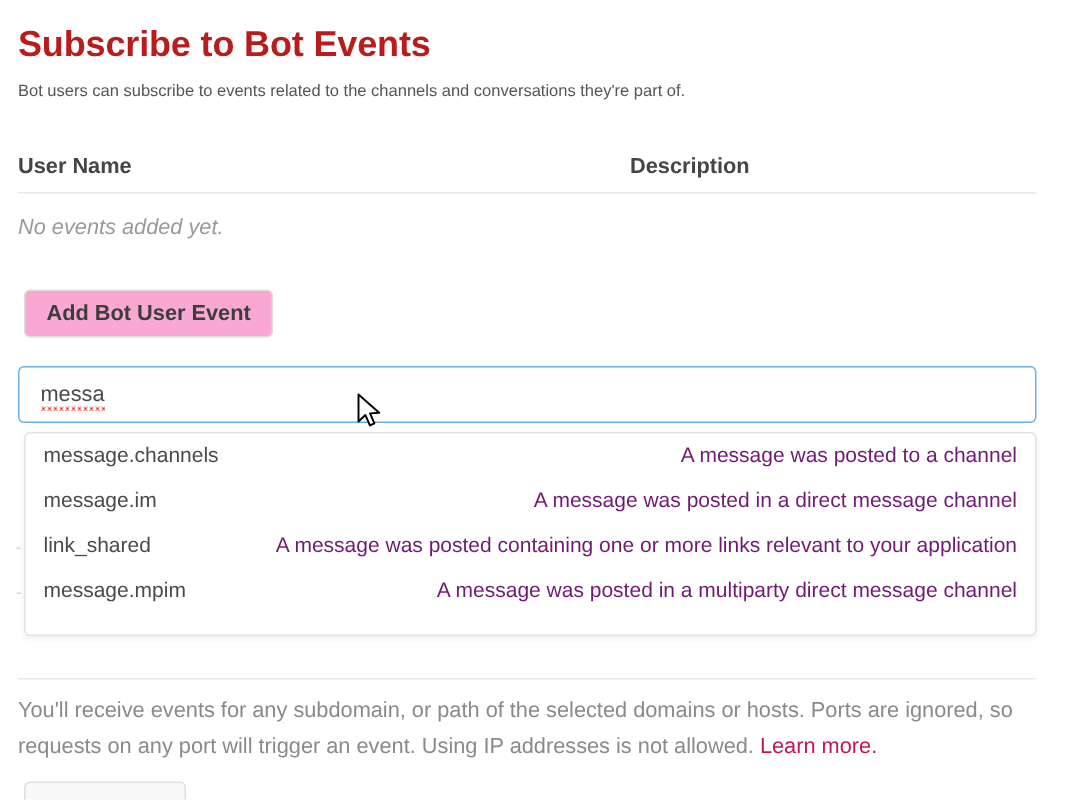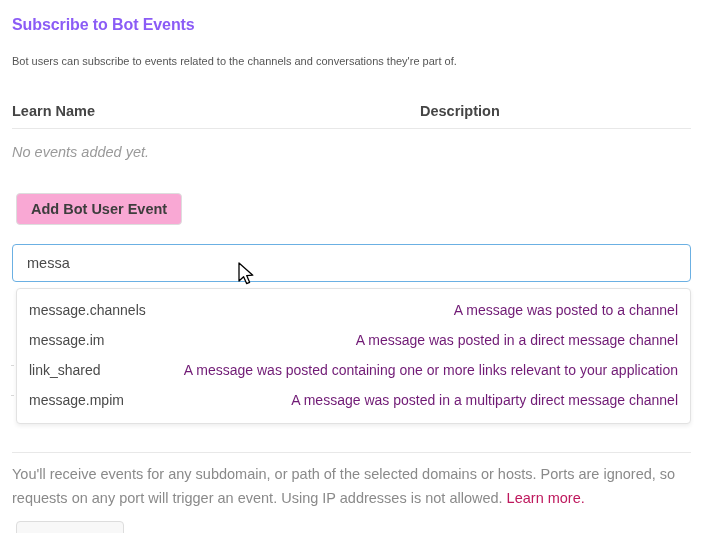--- a/index.html
+++ b/index.html
@@ -21,23 +21,23 @@
     width: 711px;
     height: 533px;
     box-sizing: border-box;
   }
 
   
   .section-title {
     position: absolute;
     left: 12px;
     top: 16px;
-    font-size: 16px;
+    font-size: 24px;
     font-weight: bold;
-    color: #8b5cf6;
+    color: #b91c1c;
     letter-spacing: -0.1px;
     white-space: nowrap;
   }
   .section-subtitle {
     position: absolute;
     left: 12px;
     top: 55px;
     font-size: 11px;
     color: #555555;
     white-space: nowrap;
@@ -139,21 +139,21 @@
     box-sizing: border-box;
     background: #ffffff;
     border: 1px solid #e2e2e2;
     border-radius: 4px;
     box-shadow: 0 2px 4px rgba(0,0,0,0.07);
     padding: 6px 0 8px 0;
     z-index: 20;
   }
   .suggestion-item {
     display: flex;
-    align-items: center;
+    align-items: flex-start;
     justify-content: space-between;
     height: 30px;
     padding: 0 12px 0 12px;
     box-sizing: border-box;
     cursor: pointer;
   }
   .suggestion-name {
     font-size: 14px;
     color: #4a4a4a;
     white-space: nowrap;
@@ -226,21 +226,21 @@
 </head>
 <body>
 
 <div class="page">
 
   <div class="section-title">Subscribe to Bot Events</div>
   <div class="section-subtitle">Bot users can subscribe to events related to the channels and conversations they're part of.</div>
 
   <div class="events-table">
     <div class="table-head">
-      <div class="col-event-name">Learn Name</div>
+      <div class="col-event-name">User Name</div>
       <div class="col-description">Description</div>
     </div>
     <div class="table-divider"></div>
     <div class="empty-row">No events added yet.</div>
   </div>
 
   <div class="add-event-button">
     <span>Add Bot User Event</span>
   </div>
 

